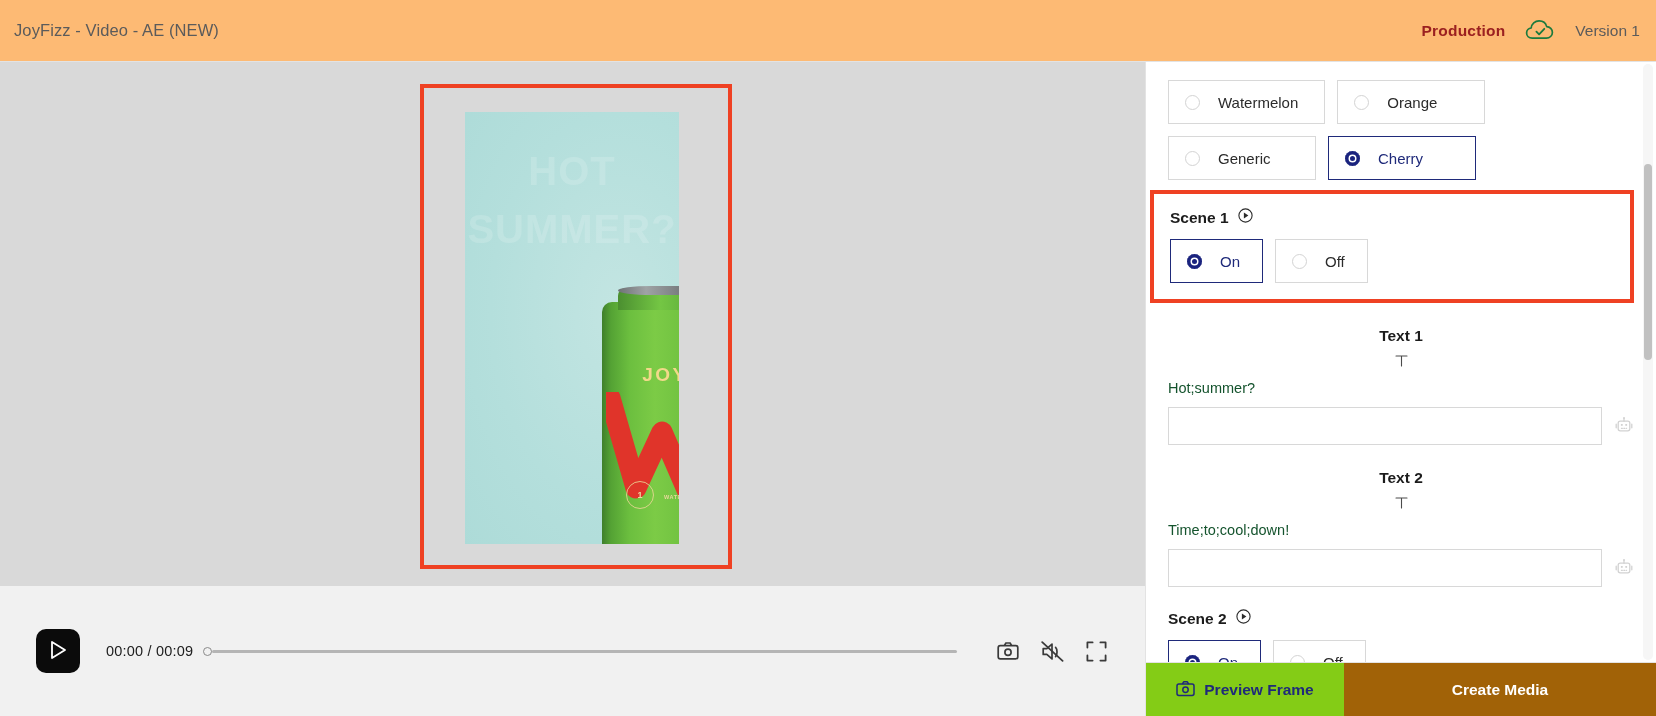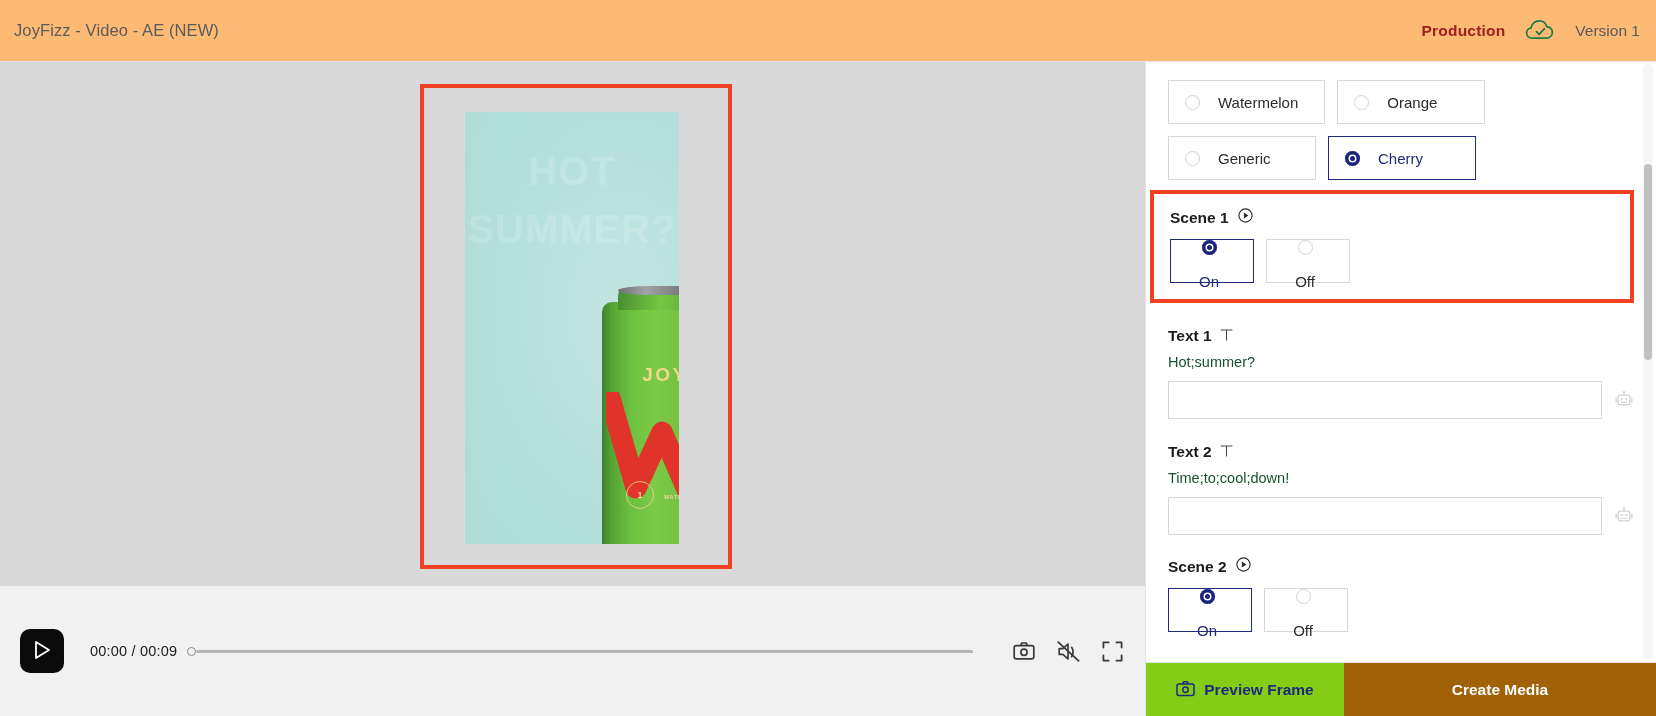--- a/index.html
+++ b/index.html
@@ -102,21 +102,21 @@
     border: 1px solid rgba(235,214,150,.85); border-radius: 50%;
     color: #ecd89f; font-size: 9px; font-weight: 700;
     display: flex; align-items: center; justify-content: center;
   }
 
   
   #controls {
     position: absolute; left: 0; top: 524px; width: 1145px; height: 130px;
     background: #f1f1f1;
     display: flex; align-items: center;
-    padding: 0 20px;
+    padding: 0 36px;
   }
   #play-btn {
     width: 44px; height: 44px; border-radius: 10px;
     background: #0b0b0b; border: none; cursor: pointer;
     display: flex; align-items: center; justify-content: center;
     flex: 0 0 auto;
   }
   #time-label {
     margin-left: 26px;
     font-size: 14.5px; color: #1c1c1c; letter-spacing: .2px;
@@ -184,26 +184,26 @@
     padding: 14px 16px 16px 16px;
     margin-left: -18px; margin-right: 0;
     margin-top: 10px;
   }
   .scene-head {
     display: flex; align-items: center; gap: 9px;
     font-size: 15.5px; font-weight: 700; color: #1c1c1c;
     margin-bottom: 12px;
   }
   .onoff-row { display: flex; gap: 12px; }
-  .onoff { min-width: 84px; padding: 0 22px 0 16px; flex-direction: column; }
+  .onoff { min-width: 84px; padding: 0 22px 0 16px; }
 
   .text-block { margin-top: 24px; }
   .text-head {
     display: flex; align-items: center; gap: 8px;
-    font-size: 15.5px; font-weight: 700; color: #1c1c1c;
+    font-size: 15.5px; font-weight: 700; color: #1c1c1c; flex-direction: column;
   }
   .text-hint {
     margin-top: 9px;
     font-size: 14.5px; color: #14532d;
   }
   .field-row { margin-top: 11px; display: flex; align-items: center; gap: 12px; }
   .field {
     flex: 1 1 auto; height: 38px;
     border: 1px solid #d8d8d8; background: #fff;
     padding: 0 10px; font-size: 14.5px; color: #1c1c1c;

